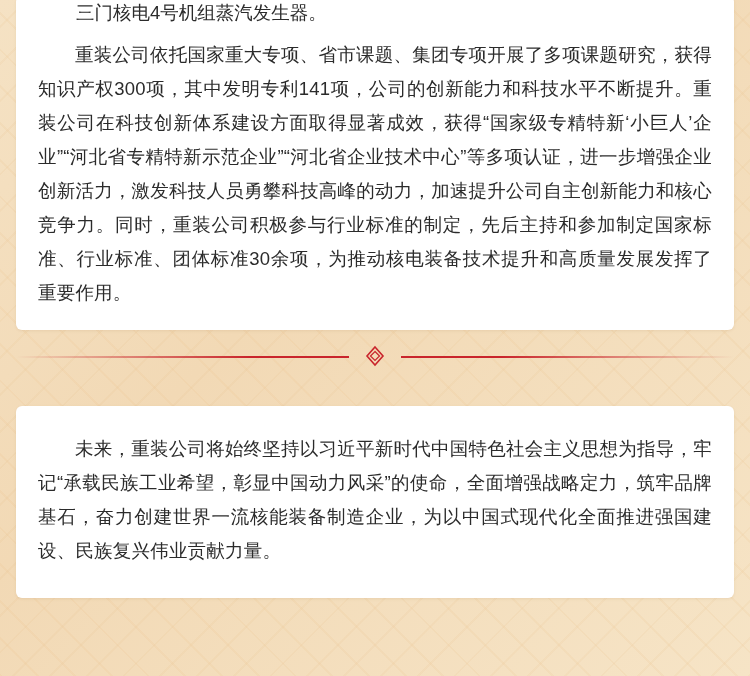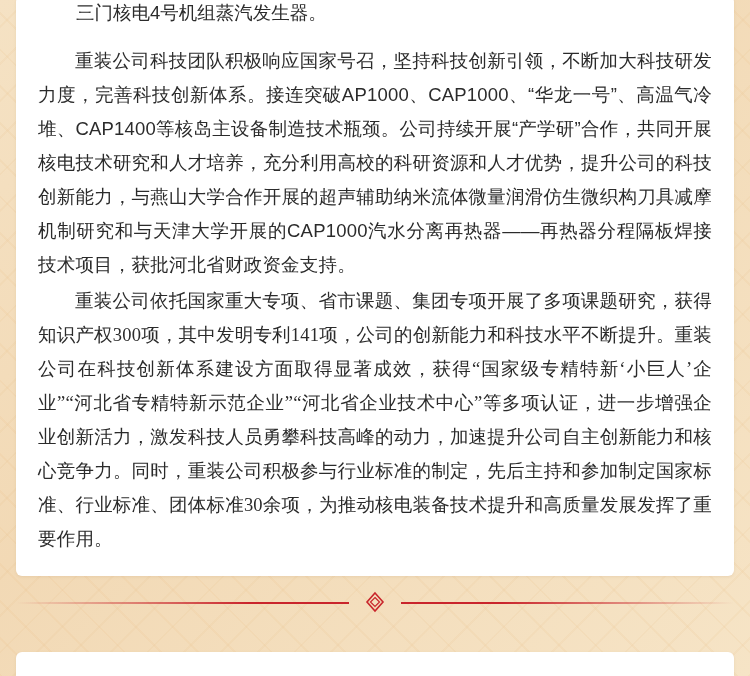--- a/index.html
+++ b/index.html
@@ -66,21 +66,21 @@
     margin-top: 2px;
     font-family: Liberation Serif, serif;
   }
   p.indent {
     text-indent: 2em;
   }
   .clipped-line {
     font-size: 18.5px;
     line-height: 22px;
     color: #2b2b2b;
-    margin: 0 0 22px 0;
+    margin: 0 0 16px 0;
     padding-left: 2.05em;
     overflow: hidden;
     height: 20px;
   }
 
   
   .divider {
     position: relative;
     height: 58px;
     margin: 0 16px;
@@ -111,21 +111,20 @@
 </style>
 </head>
 <body>
 
 <div class="page-bg"></div>
 
 <div class="content">
 
   <section class="card card-top">
     <div class="clipped-line">三门核电4号机组蒸汽发生器。</div>
-    <p class="para indent">重装公司科技团队积极响应国家号召，坚持科技创新引领，不断加大科技研发力度，完善科技创新体系。接连突破AP1000、CAP1000、“华龙一号”、高温气冷堆、CAP1400等核岛主设备制造技术瓶颈。公司持续开展“产学研”合作，共同开展核电技术研究和人才培养，充分利用高校的科研资源和人才优势，提升公司的科技创新能力，与燕山大学合作开展的超声辅助纳米流体微量润滑仿生微织构刀具减摩机制研究和与天津大学开展的CAP1000汽水分离再热器——再热器分程隔板焊接技术项目，获批河北省财政资金支持。</p>
     <p class="para indent">重装公司依托国家重大专项、省市课题、集团专项开展了多项课题研究，获得知识产权300项，其中发明专利141项，公司的创新能力和科技水平不断提升。重装公司在科技创新体系建设方面取得显著成效，获得“国家级专精特新‘小巨人’企业”“河北省专精特新示范企业”“河北省企业技术中心”等多项认证，进一步增强企业创新活力，激发科技人员勇攀科技高峰的动力，加速提升公司自主创新能力和核心竞争力。同时，重装公司积极参与行业标准的制定，先后主持和参加制定国家标准、行业标准、团体标准30余项，为推动核电装备技术提升和高质量发展发挥了重要作用。</p>
   </section>
 
   <div class="divider">
     <div class="line left"></div>
     <div class="line right"></div>
     <div class="diamond">
       <svg width="24" height="24" viewBox="0 0 24 24">
         <path d="M12 3 L20 12 L12 21 L4 12 Z" fill="none" stroke="#c9252c" stroke-width="1.6"></path>
         <path d="M12 7.5 L16.5 12 L12 16.5 L7.5 12 Z" fill="none" stroke="#c9252c" stroke-width="1.2"></path>

